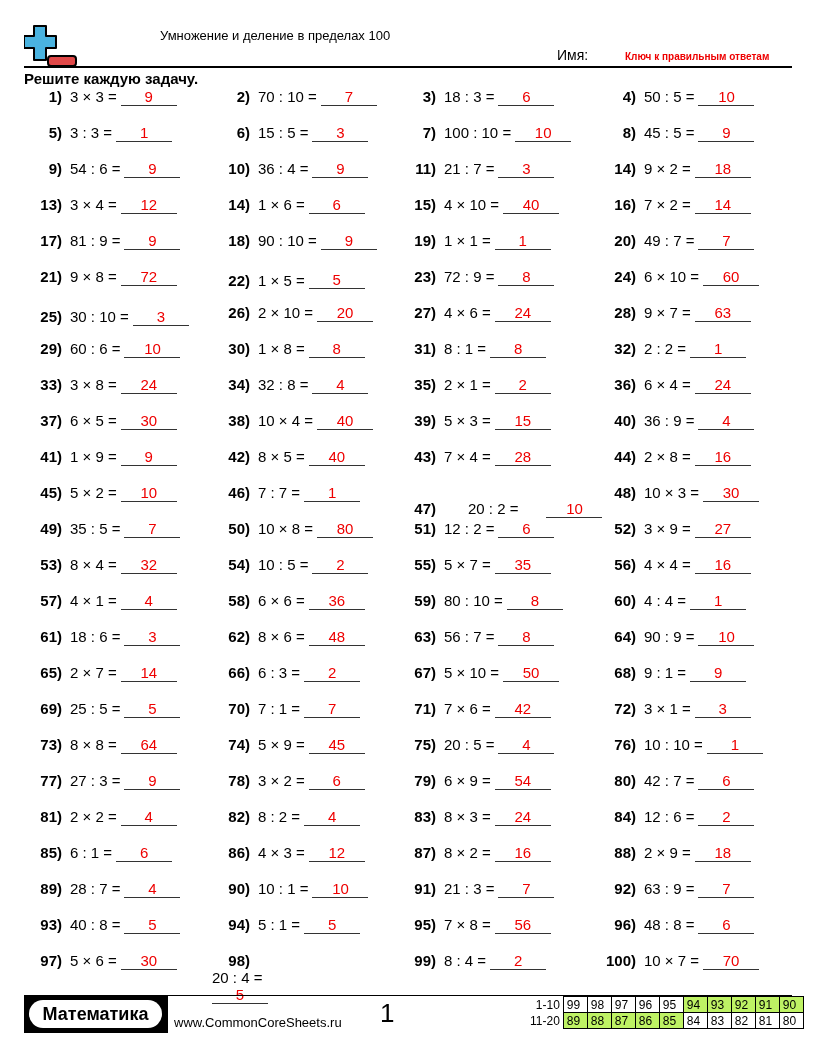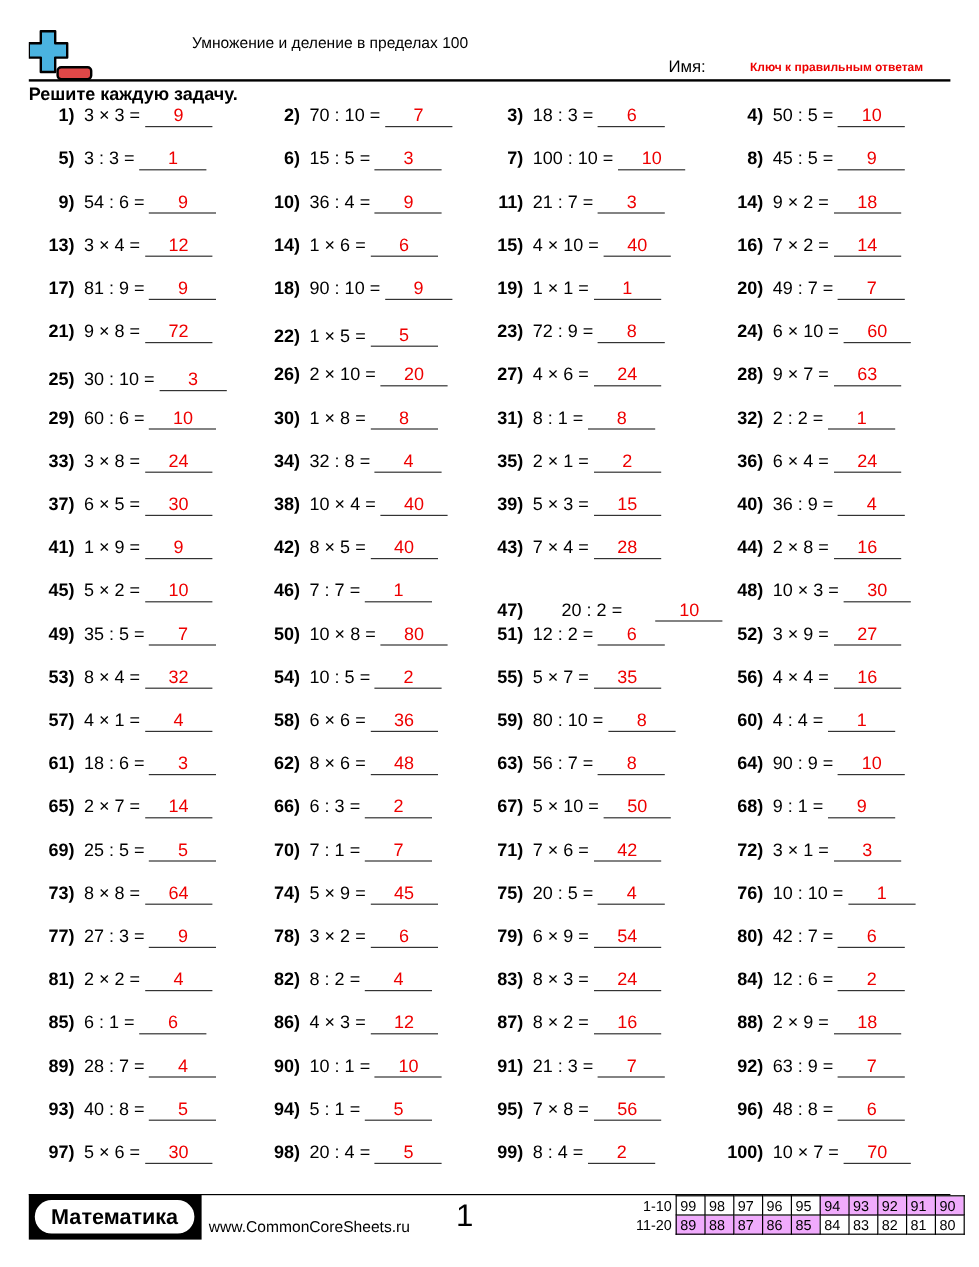--- a/index.html
+++ b/index.html
@@ -15,21 +15,21 @@
   .expr { display: inline-block; margin-right: 4px; }
   .blank { display: inline-block; border-bottom: 1.5px solid #333; text-align: center; color: #e00; min-width: 52px; padding: 0 2px; }
   .footer-rule { position: absolute; left: 24px; top: 995px; width: 768px; height: 1px; background: #000; }
   .brand-box { position: absolute; left: 24px; top: 995px; width: 144px; height: 38px; background: #000; }
   .brand-pill { position: absolute; left: 29px; top: 1000px; width: 133px; height: 28px; background: #fff; border-radius: 14px; font-weight: bold; font-size: 18px; display: flex; align-items: center; justify-content: center; }
   .site { position: absolute; left: 174px; top: 1015px; font-size: 13px; }
   .page-num { position: absolute; left: 380px; top: 998px; font-size: 26px; }
   .score-table { position: absolute; left: 527px; top: 996px; border-collapse: collapse; font-size: 12px; }
   .score-table td { border: 1px solid #000; padding: 0 3px; height: 15px; text-align: left; min-width: 17px; }
   .score-table td.rl { border: none; text-align: right; padding-right: 3px; }
-  .score-table td.hl { background: #f0abfc; }
+  .score-table td.hl { background: #bef264; }
 </style>
 </head>
 <body>
 
 <svg class="logo" viewBox="0 0 56 44">
   <path d="M10 2 h12 v10 h10 v12 h-10 v12 h-12 v-12 h-10 v-12 h10 z" fill="#4ab3e0" stroke="#000" stroke-width="2" stroke-linejoin="round"></path>
   <rect x="24" y="32" width="28" height="10" rx="3" fill="#e04848" stroke="#000" stroke-width="2"></rect>
 </svg>
 
 <div class="title">Умножение и деление в пределах 100</div>
@@ -517,21 +517,21 @@
     <div class="problem" style="left: 598px; top: 916px;">
       <span class="pnum">96)</span>
       <span class="expr">48 : 8 =</span>
       <span class="blank">6</span>
     </div>
     <div class="problem" style="left: 24px; top: 952px;">
       <span class="pnum">97)</span>
       <span class="expr">5 × 6 =</span>
       <span class="blank">30</span>
     </div>
-    <div class="problem" style="left: 212px; top: 952px;">
+    <div class="problem" style="left: 212px; top: 952px; flex-direction: column;">
       <span class="pnum">98)</span>
       <span class="expr">20 : 4 =</span>
       <span class="blank">5</span>
     </div>
     <div class="problem" style="left: 398px; top: 952px;">
       <span class="pnum">99)</span>
       <span class="expr">8 : 4 =</span>
       <span class="blank">2</span>
     </div>
     <div class="problem" style="left: 598px; top: 952px;">

